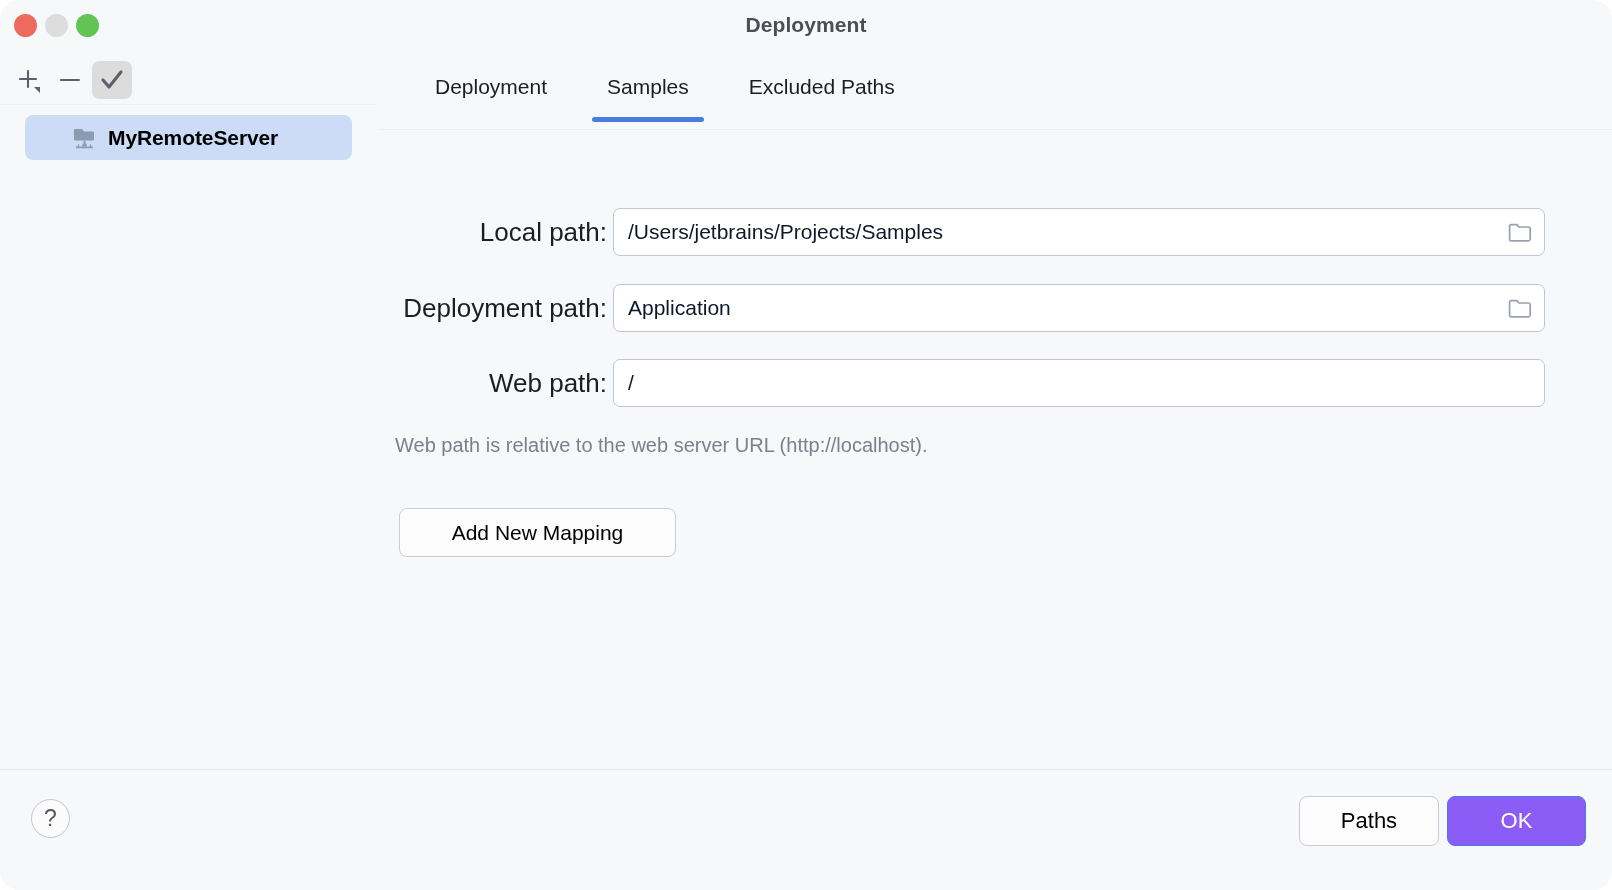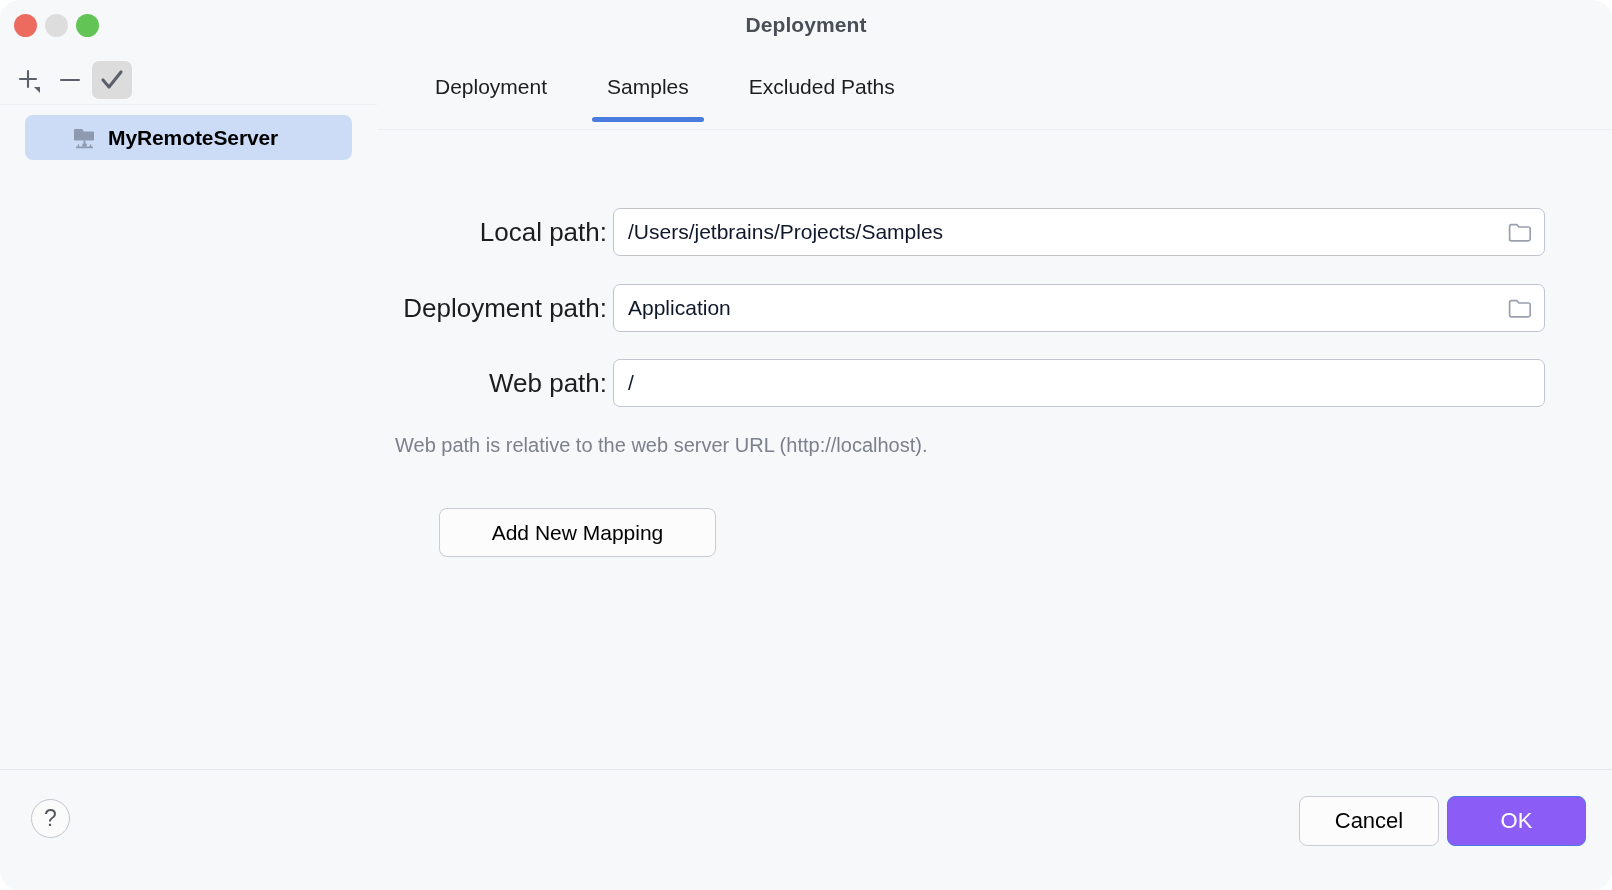--- a/index.html
+++ b/index.html
@@ -237,21 +237,20 @@
     padding: 0 24px;
     background: #fcfcfd;
     border: 1px solid #c9ccd4;
     border-radius: 8px;
     font-size: 21px;
     color: #000000;
     display: flex;
     align-items: center;
     justify-content: center;
     box-sizing: border-box;
-    margin-left: 40px;
   }
 
   
   .footer {
     position: absolute;
     left: 0; top: 769px;
     width: 1612px;
     height: 121px;
     background: #f7f8fa;
     border-top: 1px solid #e4e6ea;
@@ -415,20 +414,20 @@
 
     </div>
 
   </div>
 
   <div class="footer">
     <div class="help-btn">
       <span>?</span>
     </div>
     <div class="btn btn-cancel">
-      <span>Cancel</span>
+      <span>Paths</span>
     </div>
     <div class="btn btn-ok">
       <span>OK</span>
     </div>
   </div>
 
 </div>
 
 </body></html>

